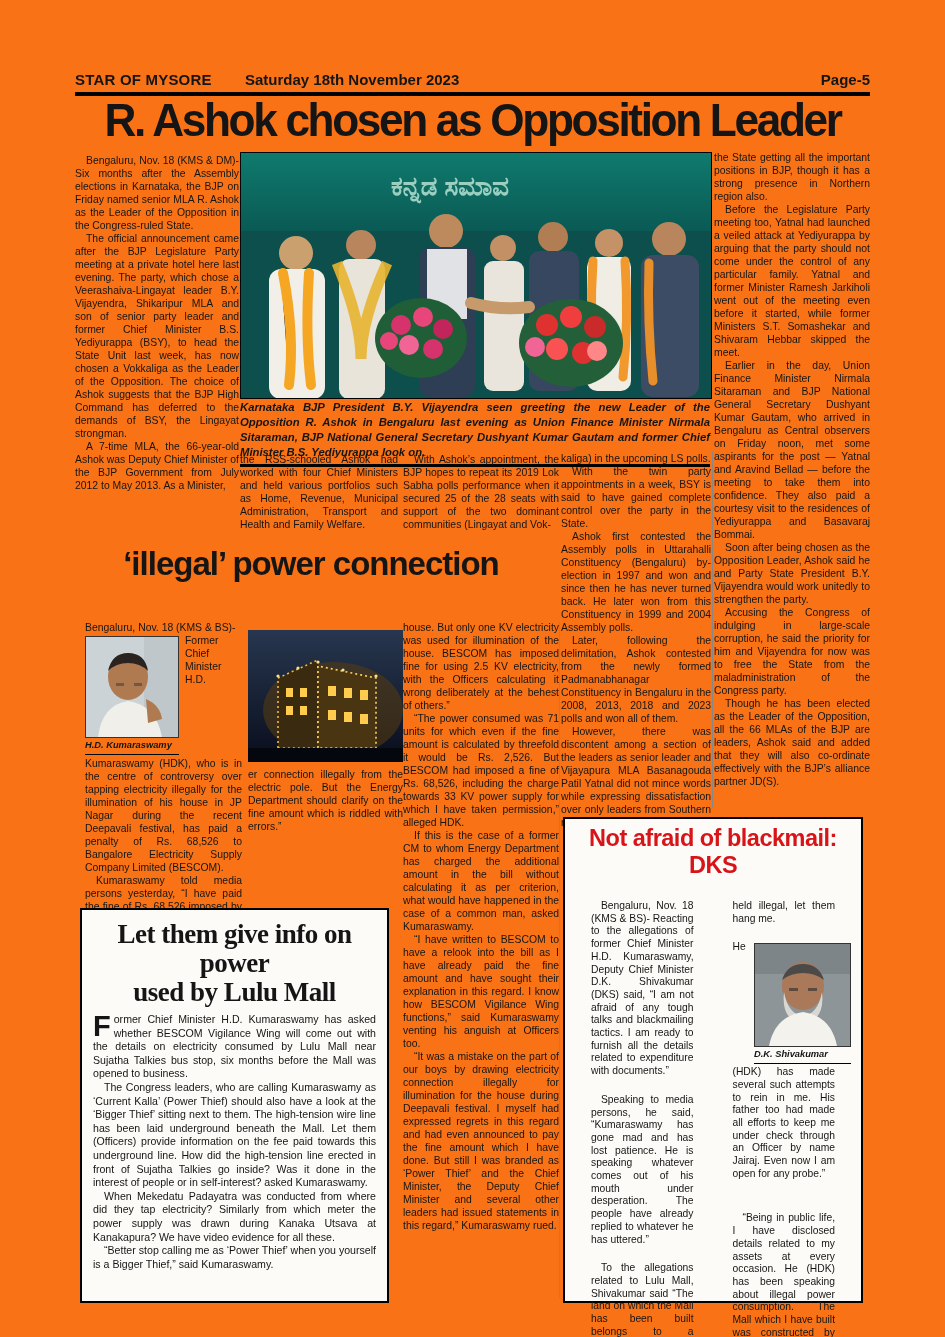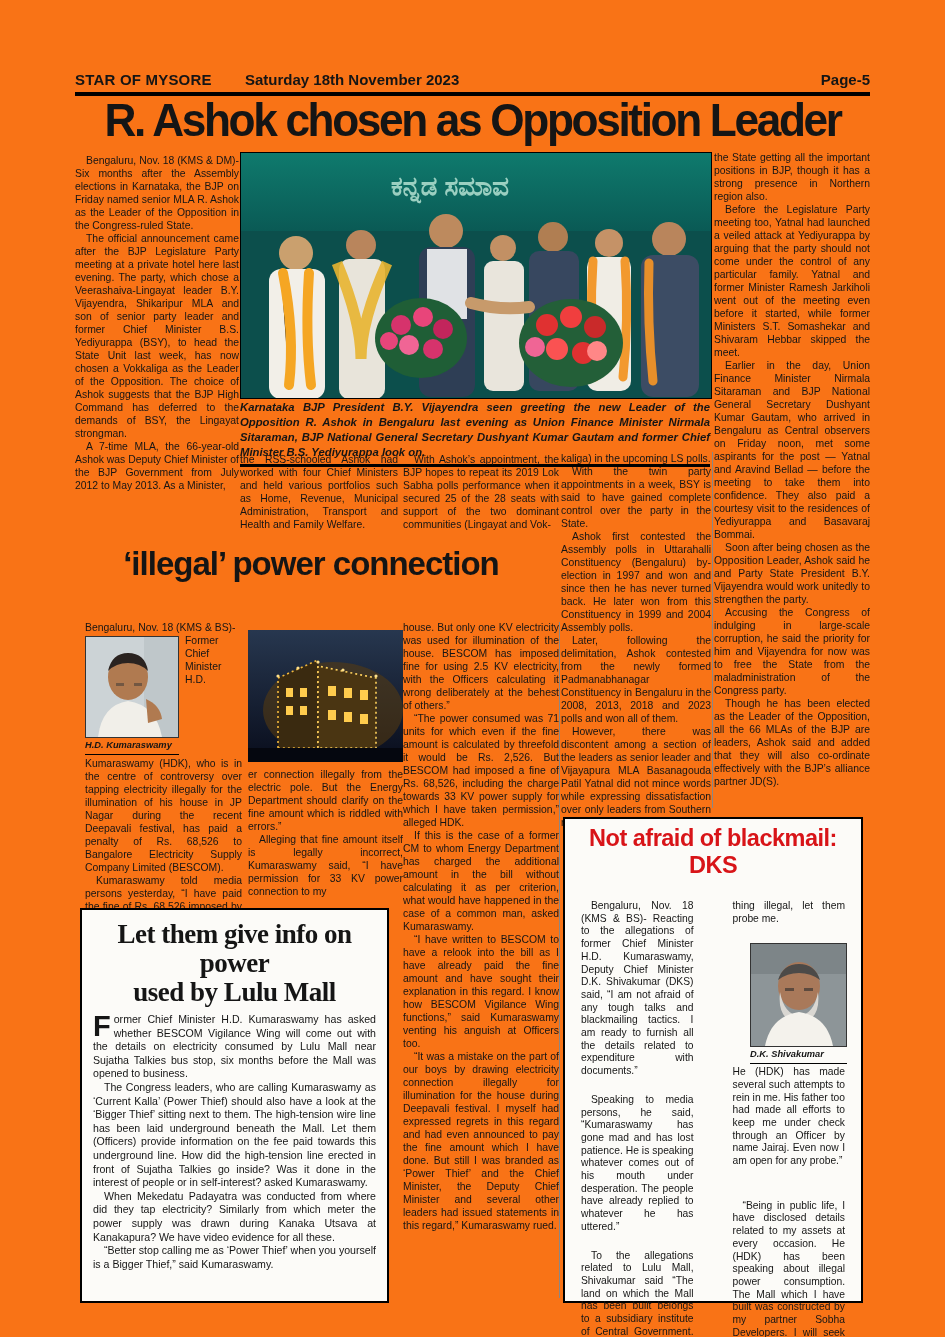--- a/index.html
+++ b/index.html
@@ -29,36 +29,36 @@
     line-height:15px;font-weight:bold;font-style:italic;text-align:justify;
     border-bottom:3px solid #000;padding-bottom:4px;}
 
   
   .photo-frame{position:absolute;border:1px solid #000;overflow:hidden;background:#123;}
   figure{margin:0;}
   .inset{float:left;margin:2px 6px 2px 0;width:94px;}
   .inset svg{display:block;border:1px solid #333;}
   .inset figcaption,.inset-r figcaption{font-size:9.3px;font-weight:bold;font-style:italic;
     text-align:left;border-bottom:1.5px solid #000;padding:1px 0 2px;}
-  .inset-r{float:right;margin:2px 14px 2px 6px;width:97px;}
+  .inset-r{float:right;margin:2px 0 2px 6px;width:97px;}
   .inset-r svg{display:block;border:1px solid #333;}
   .bldg{margin:0 0 6px 0;}
   .bldg svg{display:block;}
 
   
   .box{position:absolute;border:2.5px solid #000;background:#fcfbf8;box-sizing:border-box;}
   .lulu{left:80px;top:908px;width:309px;height:395px;padding:8px 11px;}
   .lulu-title{font-family:"Liberation Serif",serif;font-size:27px;font-weight:bold;
     text-align:center;line-height:29px;margin:2px 0 6px;letter-spacing:-.5px;}
   .lulu .bodytext{font-size:10.6px;line-height:13.6px;text-align:justify;}
   .lulu .bodytext p{margin:0;text-indent:11px;}
   .lulu .bodytext p.first{text-indent:0;}
   .dc{float:left;font-size:29px;line-height:24px;font-weight:bold;padding:1px 3px 0 0;}
 
-  .dks{left:563px;top:817px;width:300px;height:486px;padding:5px 0;}
+  .dks{left:563px;top:817px;width:300px;height:486px;padding:5px 10px;}
   .dks-title{font-size:23.5px;font-weight:bold;text-align:center;letter-spacing:-.5px;
     margin:1px 0 5px;}
   .dks-cols{display:flex;gap:7px;}
   .dks-col{width:50%;font-size:10.3px;line-height:12.7px;text-align:justify;}
   .dks-col p{margin:16px;text-indent:10px;}
   .dks-col p.noindent{text-indent:0;}
 
   .vrule{position:absolute;width:1px;background:#888;}
   .clear{clear:both;}
 </style>
@@ -223,21 +223,20 @@
             <circle cx="30" cy="46" r="1.6"></circle>
             <circle cx="50" cy="38" r="1.6"></circle>
             <circle cx="70" cy="32" r="1.6"></circle>
             <circle cx="95" cy="40" r="1.6"></circle>
             <circle cx="128" cy="46" r="1.6"></circle>
           </g>
         <rect x="0" y="118" width="155" height="14" fill="#05070f"></rect>
       </svg>
     </figure>
     <p class="noindent">er connection illegally from the electric pole. But the Energy Department should clarify on the fine amount which is riddled with errors.”</p>
-    <p>Alleging that fine amount itself is legally incorrect, Kumaraswamy said, “I have permission for 33 KV power connection to my</p>
   </div>
 
   <div class="col" style="left:403px;top:621px;width:156px;">
     <p class="noindent">house. But only one KV electricity was used for illumination of the house. BESCOM has imposed fine for using 2.5 KV electricity, with the Officers calculating it wrong deliberately at the behest of others.”</p>
     <p>“The power consumed was 71 units for which even if the fine amount is calculated by threefold it would be Rs. 2,526. But BESCOM had imposed a fine of Rs. 68,526, including the charge towards 33 KV power supply for which I have taken permission,” alleged HDK.</p>
     <p>If this is the case of a former CM to whom Energy Department has charged the additional amount in the bill without calculating it as per criterion, what would have happened in the case of a common man, asked Kumaraswamy.</p>
     <p>“I have written to BESCOM to have a relook into the bill as I have already paid the fine amount and have sought their explanation in this regard. I know how BESCOM Vigilance Wing functions,” said Kumaraswamy venting his anguish at Officers too.</p>
     <p>“It was a mistake on the part of our boys by drawing electricity connection illegally for illumination for the house during Deepavali festival. I myself had expressed regrets in this regard and had even announced to pay the fine amount which I have done. But still I was branded as ‘Power Thief’ and the Chief Minister, the Deputy Chief Minister and several other leaders had issued statements in this regard,” Kumaraswamy rued.</p>
   </div>
 
@@ -256,21 +255,21 @@
 
   <div class="box dks">
     <div class="dks-title" id="dks-title" style="color: rgb(216, 20, 24);">Not afraid of blackmail: DKS</div>
     <div class="dks-cols">
       <div class="dks-col">
         <p>Bengaluru, Nov. 18 (KMS &amp; BS)- Reacting to the allegations of former Chief Minister H.D. Kumaraswamy, Deputy Chief Minister D.K. Shivakumar (DKS) said, “I am not afraid of any tough talks and blackmailing tactics. I am ready to furnish all the details related to expenditure with documents.”</p>
         <p>Speaking to media persons, he said, “Kumaraswamy has gone mad and has lost patience. He is speaking whatever comes out of his mouth under desperation. The people have already replied to whatever he has uttered.”</p>
         <p>To the allegations related to Lulu Mall, Shivakumar said “The land on which the Mall has been built belongs to a subsidiary institute of Central Government. They had called for a tender and accordingly the land was purchased by my friends. I bought the land from them and built the Mall in a joint venture. If there is any-</p>
       </div>
       <div class="dks-col">
-        <p class="noindent">thing illegal, let them probe me.</p>
+        <p class="noindent">held illegal, let them hang me.</p>
         <figure class="inset-r">
           <svg width="95" height="102" viewBox="0 0 95 102">
             <rect width="95" height="102" fill="#8d9598"></rect>
             <rect x="0" y="0" width="95" height="30" fill="#7d8588"></rect>
             <ellipse cx="48" cy="42" rx="21" ry="24" fill="#a9795a"></ellipse>
             <path d="M27 36 q5 -16 21 -16 q16 0 21 16 q-9 -7 -21 -7 q-12 0 -21 7" fill="#4c4a48"></path>
             <path d="M29 48 q4 22 19 24 q15 -2 19 -24 q2 18 -6 26 q-6 7 -13 7 q-7 0 -13 -7 q-8 -8 -6 -26" fill="#d9d7d2"></path>
             <path d="M14 102 q6 -30 34 -34 q28 4 34 34 z" fill="#f4f2ec"></path>
             <rect x="34" y="44" width="9" height="3" fill="#2c2c2c" opacity=".6"></rect>
             <rect x="53" y="44" width="9" height="3" fill="#2c2c2c" opacity=".6"></rect>

